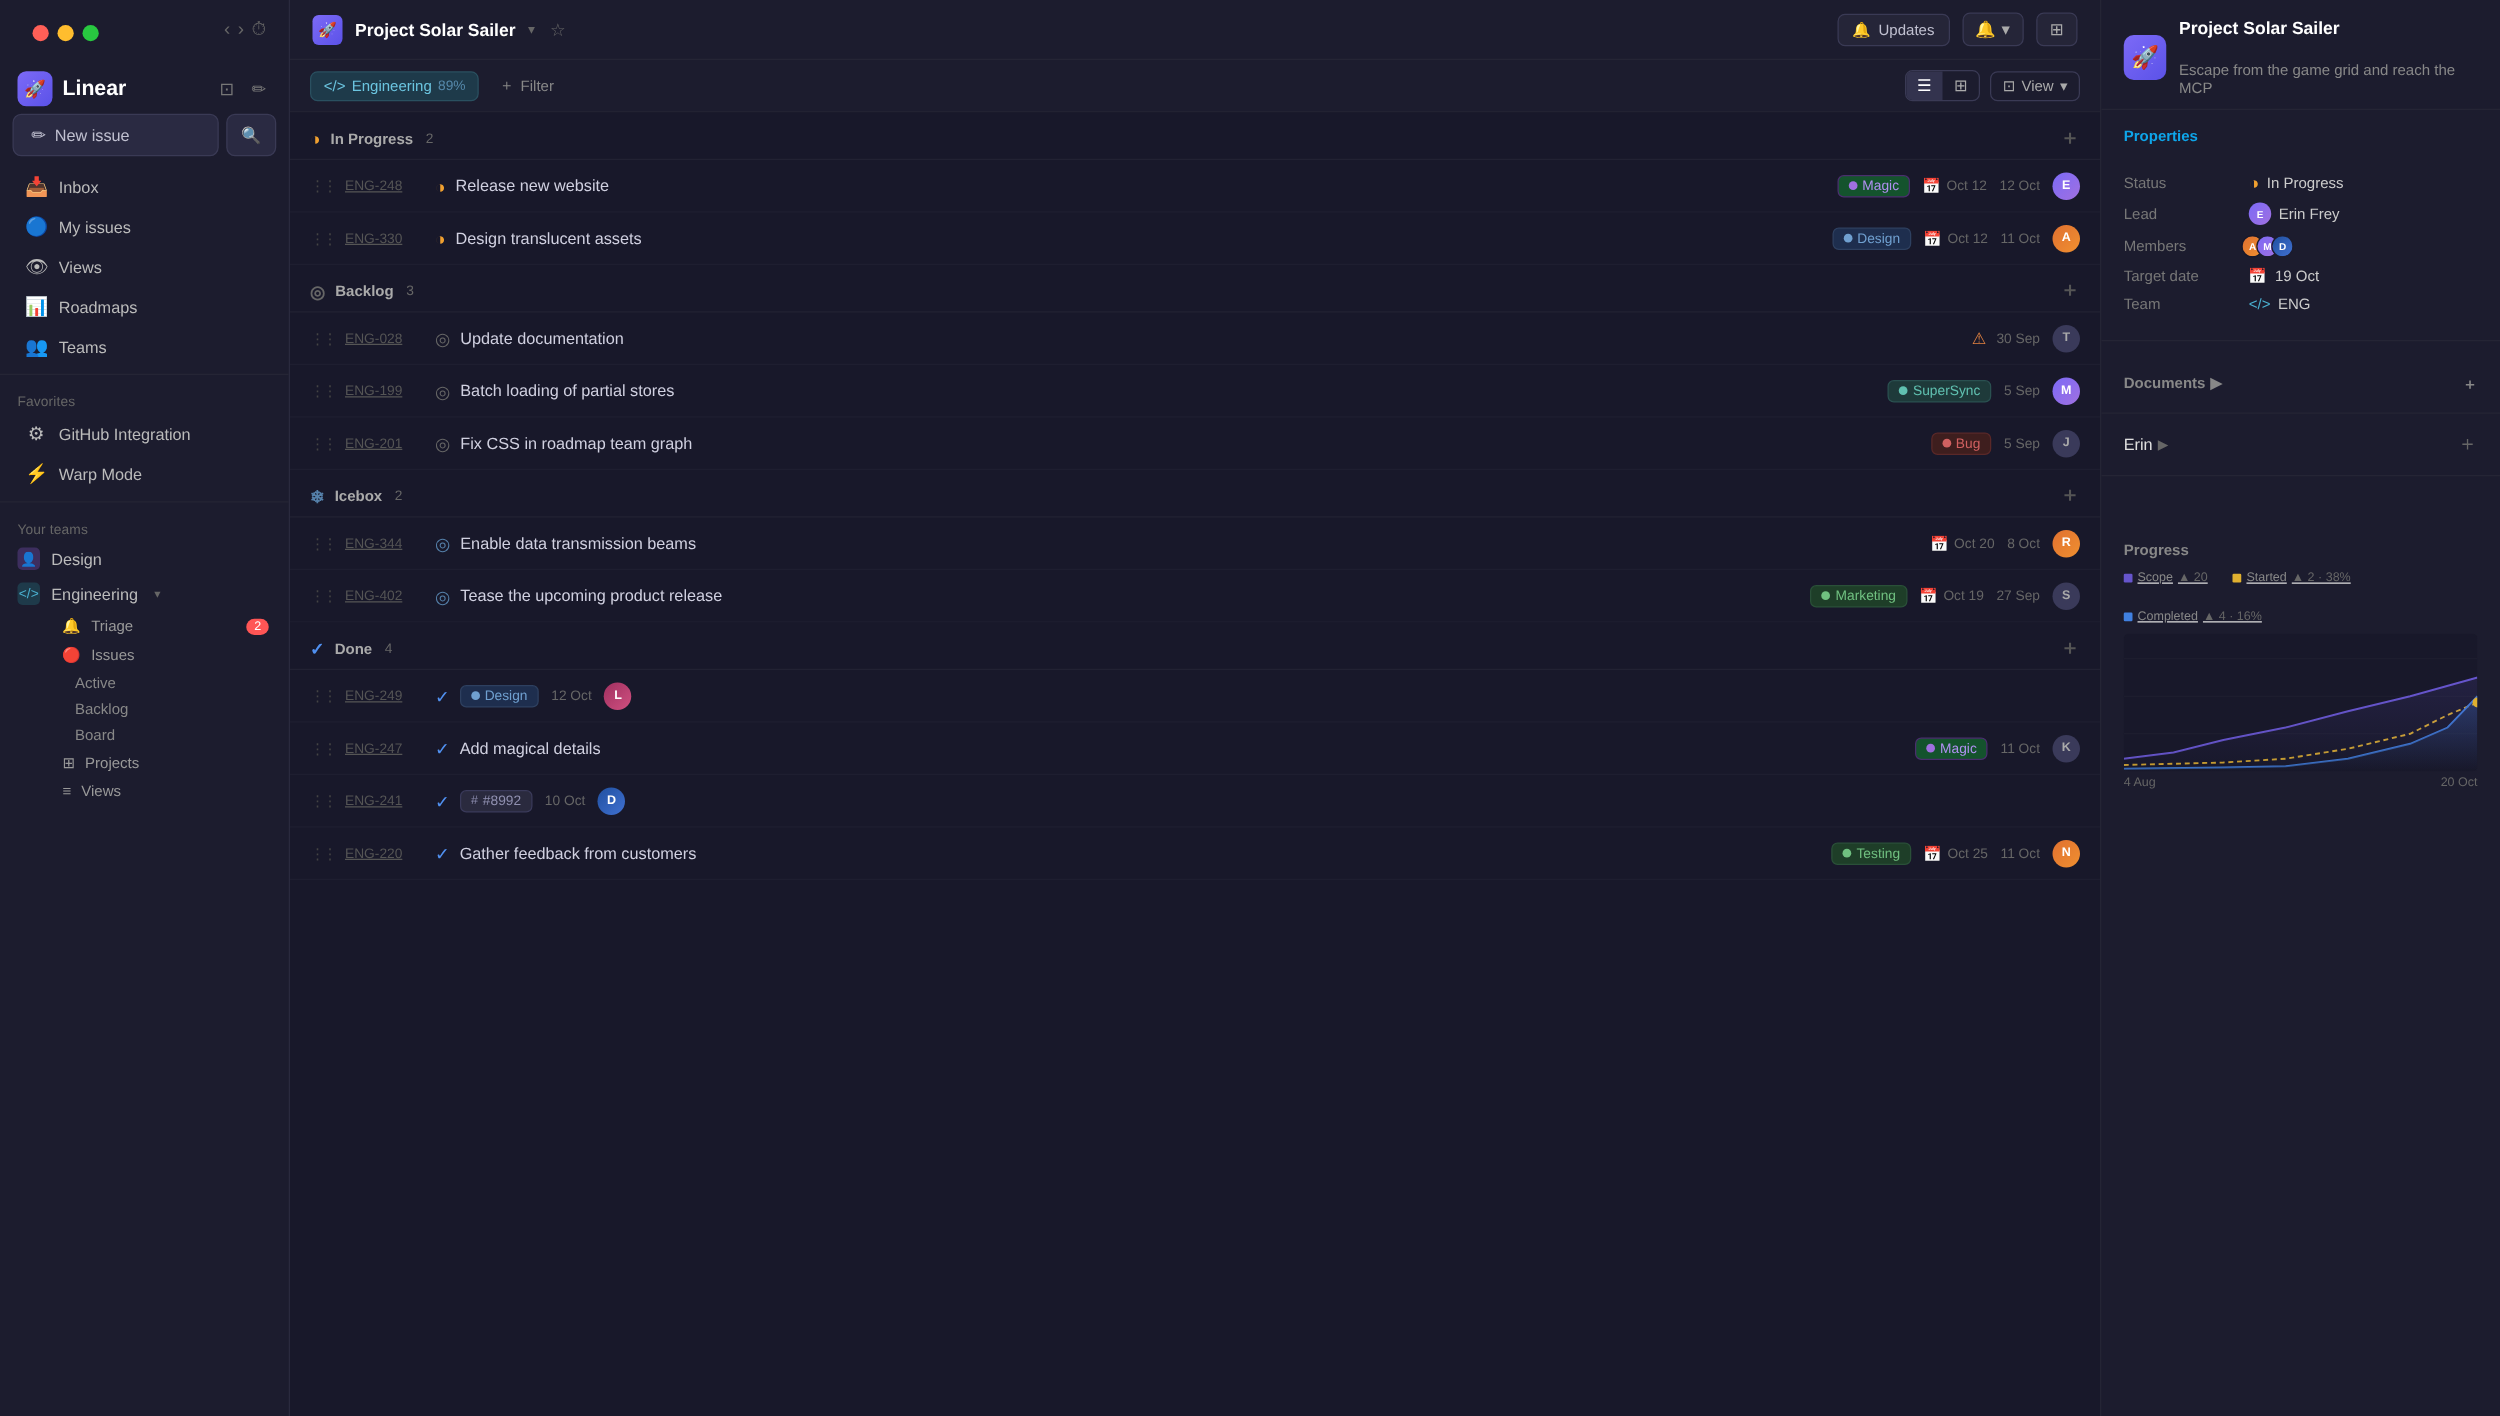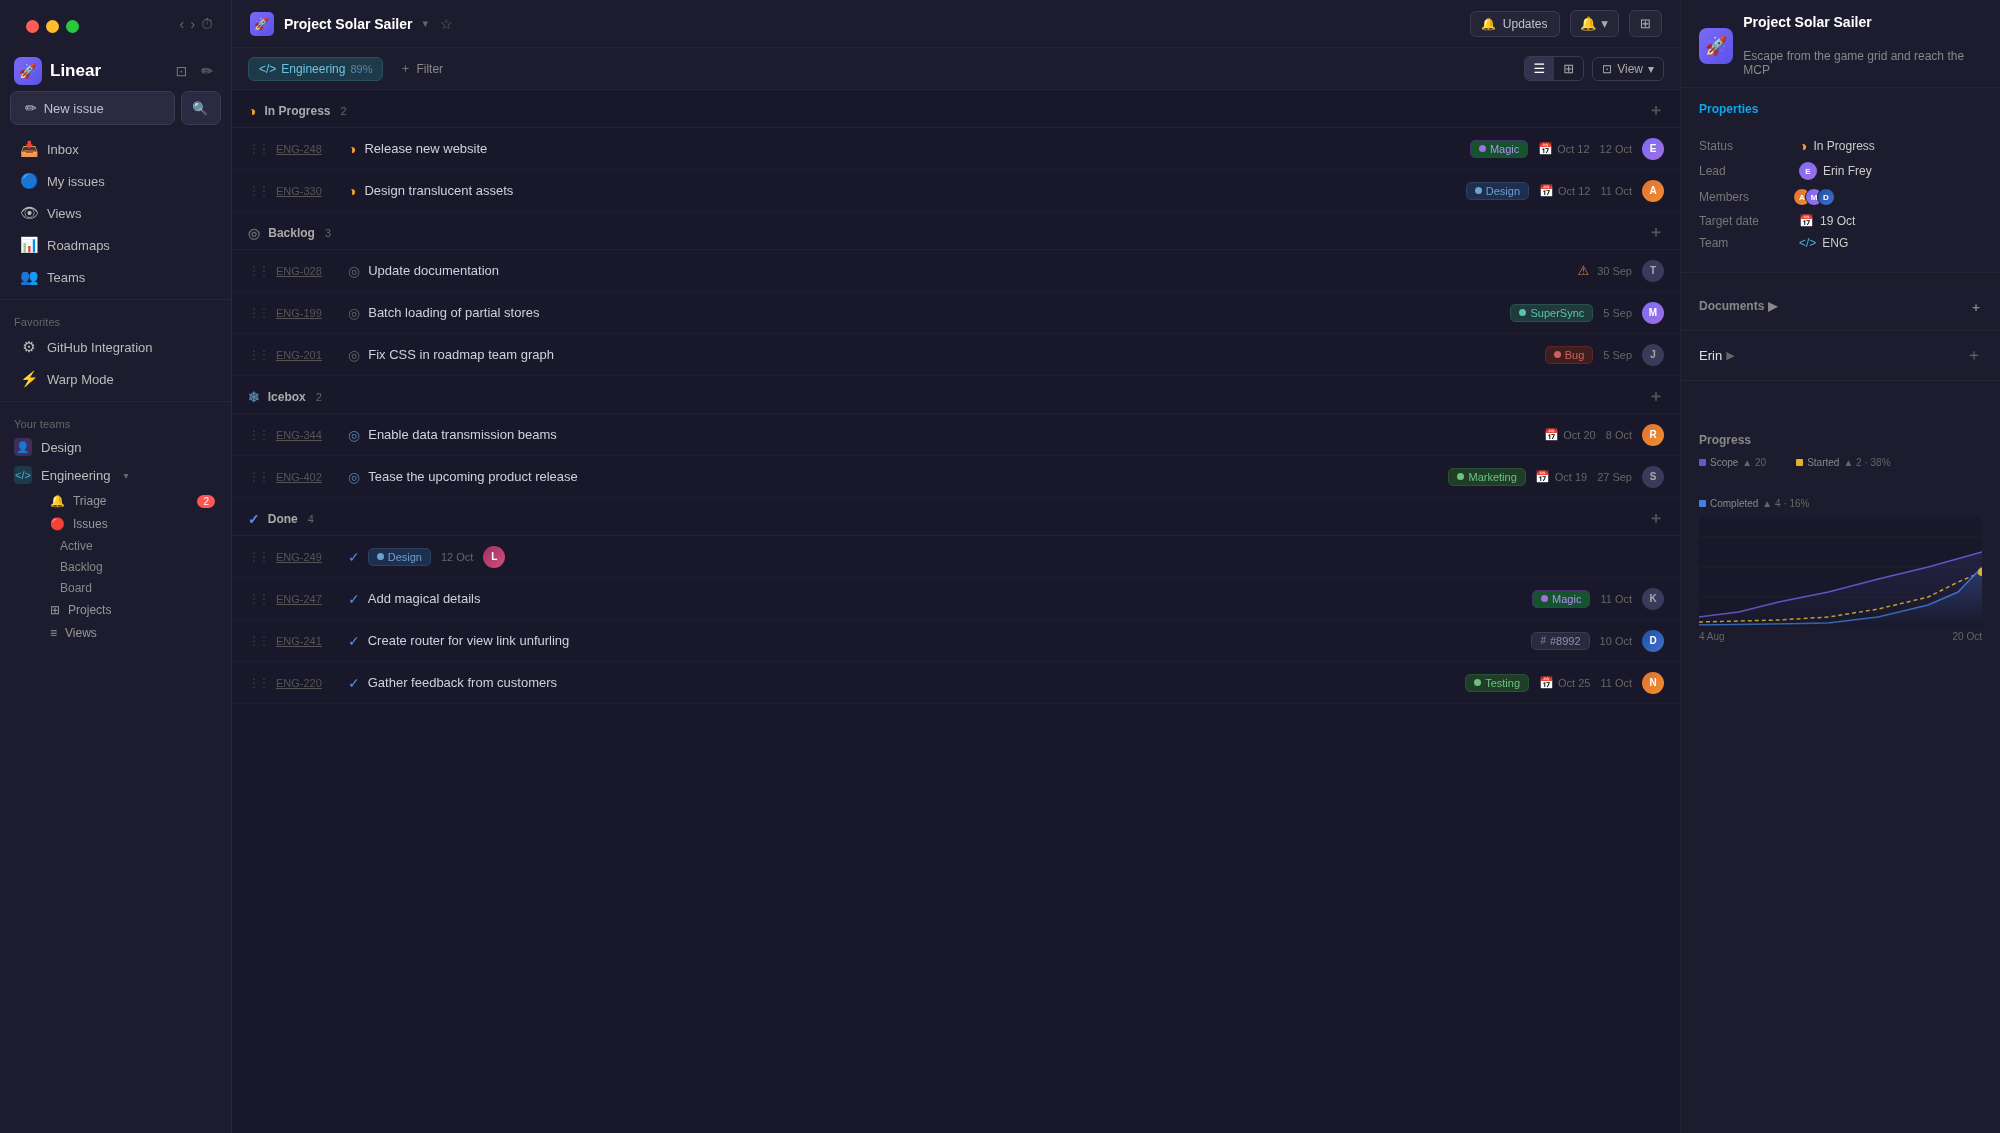--- a/index.html
+++ b/index.html
@@ -123,21 +123,21 @@
     .prop-avatar-sm { width: 18px; height: 18px; border-radius: 50%; font-size: 8px; font-weight: 600; display: flex; align-items: center; justify-content: center; }
     .rp-docs-title { display: flex; align-items: flex-start; justify-content: space-between; margin-top: 12px; }
     .rp-docs-title span { font-size: 12px; font-weight: 600; color: #888; }
     .rp-add-btn { color: #666; font-size: 16px; cursor: pointer; }
     .docs-arrow { color: #666; font-size: 11px; }
     .links-row { display: flex; align-items: center; justify-content: space-between; margin-bottom: 0; }
 
     
     .progress-section { padding: 14px 18px; }
     .progress-title { font-size: 12px; font-weight: 600; color: #888; margin-bottom: 10px; margin-top: 38px; }
-    .progress-legend { display: flex; gap: 30px; margin-bottom: 8px; flex-wrap: wrap; }
+    .progress-legend { display: flex; gap: 20px; margin-bottom: 8px; flex-wrap: wrap; text-decoration: underline; }
     .legend-item { display: flex; align-items: center; gap: 4px; font-size: 10px; color: #888; }
     .legend-dot { width: 7px; height: 7px; border-radius: 1px; }
     .legend-dot.scope { background: #6655cc; }
     .legend-dot.started { background: #e0b030; }
     .legend-dot.completed { background: #4080e0; }
     .legend-sub { color: #666; font-size: 10px; }
     .chart-area { height: 110px; position: relative; overflow: hidden; }
     .chart-dates { display: flex; justify-content: space-between; font-size: 10px; color: #666; margin-top: 4px; }
     .section-with-arrow { display: flex; align-items: center; gap: 4px; }
   </style>
@@ -443,21 +443,20 @@
             <span>Magic</span>
           </span>
       </div>
       <span class="issue-date2">11 Oct</span>
       <div class="avatar av-gray">K</div>
     </div>
     <div class="issue-row">
       <span class="issue-drag">⋮⋮</span>
       <span class="issue-id">ENG-241</span>
       <span class="issue-status status-done">✓</span>
-      <span class="issue-title">Create router for view link unfurling</span>
       <div class="issue-tags">
         <span class="tag hash">
             <span style="font-size:10px;color:#8888aa;">#</span>
             <span>#8992</span>
           </span>
       </div>
       <span class="issue-date2">10 Oct</span>
       <div class="avatar av-blue">D</div>
     </div>
     <div class="issue-row">

